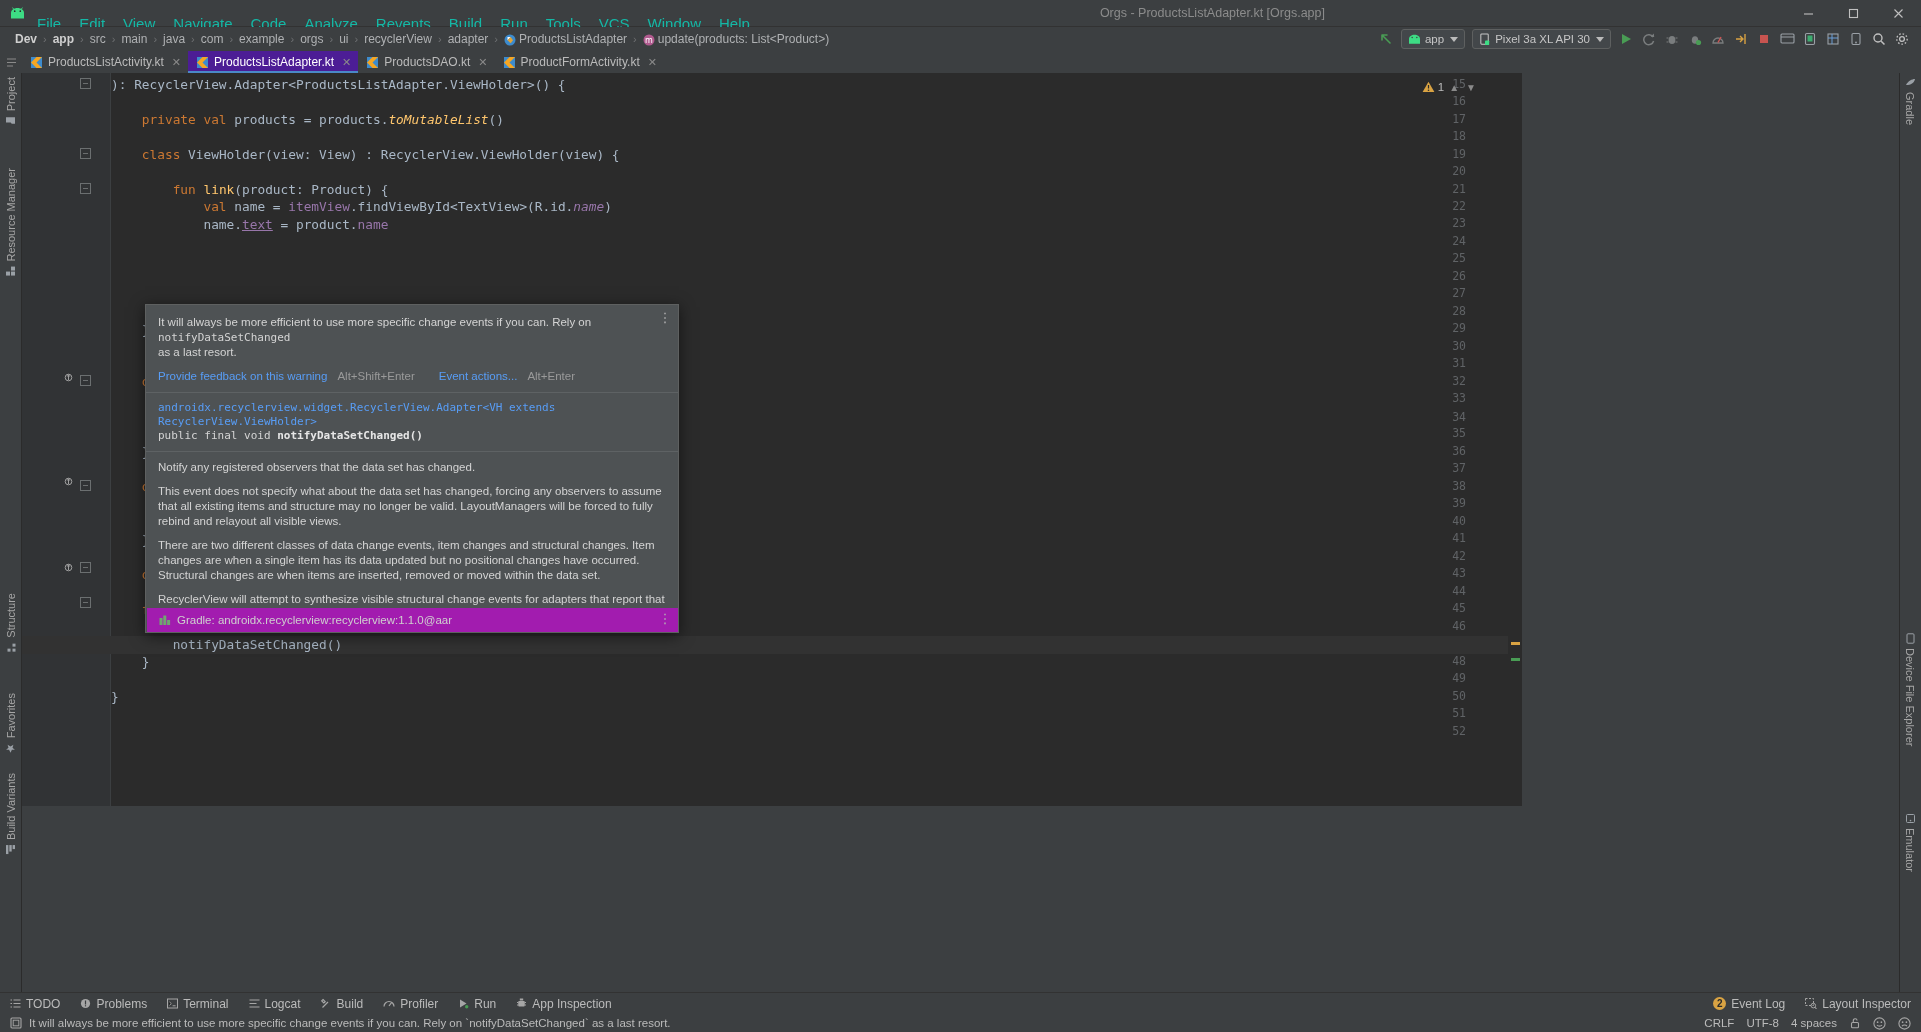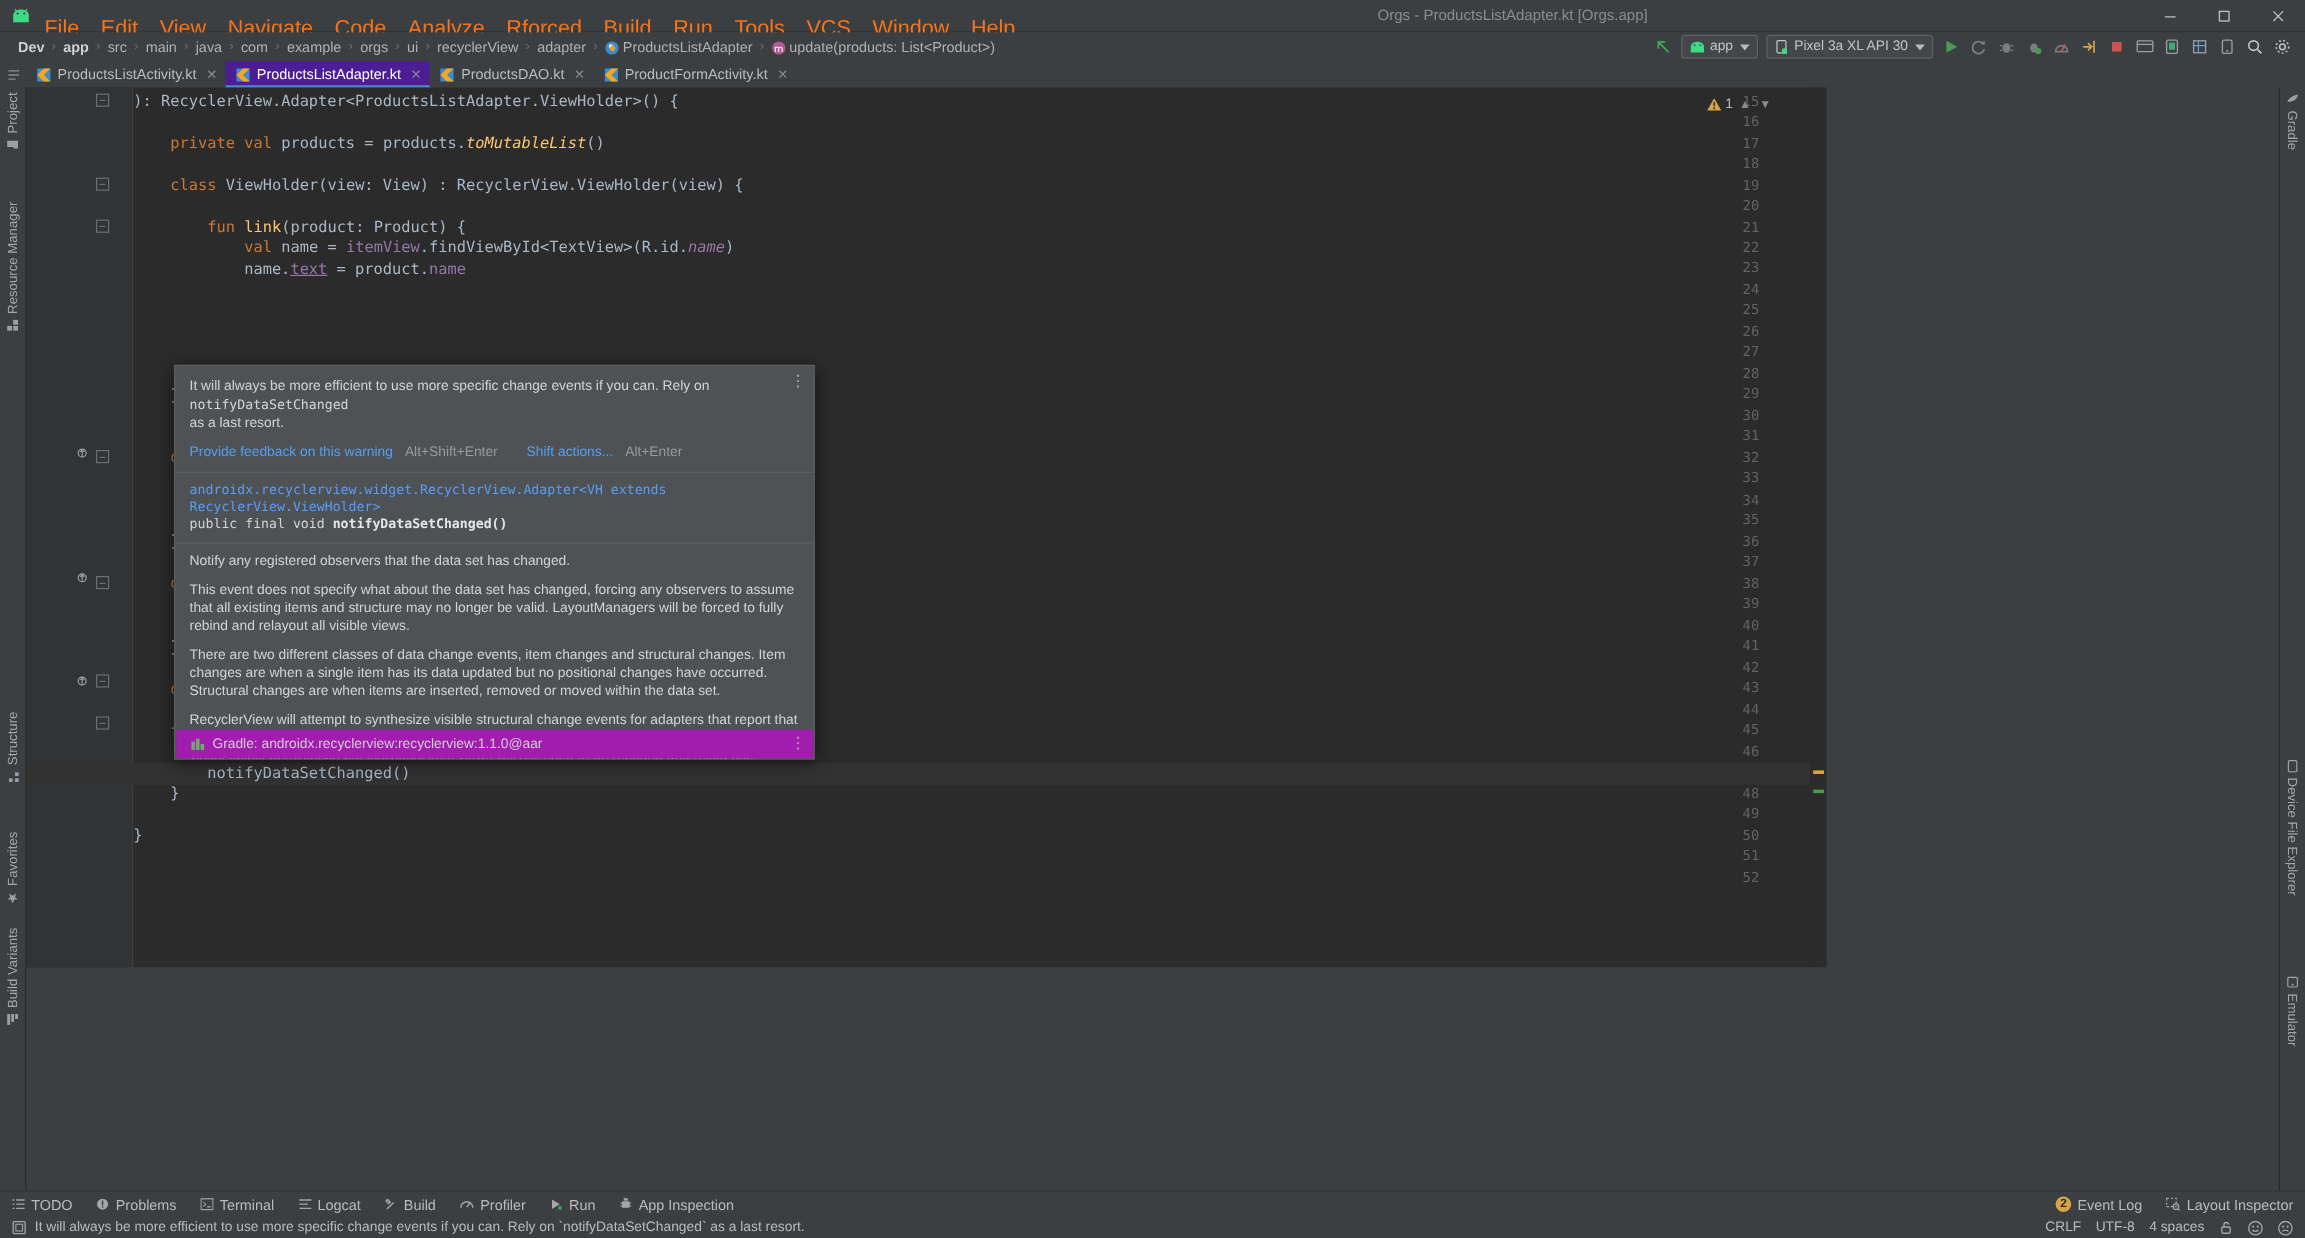--- a/index.html
+++ b/index.html
@@ -12,21 +12,21 @@
   }
   body { position: relative; color: #bbbbbb; font-size: 12px; }
 
   
   #menubar {
     position: absolute; left: 0; top: 0; width: 1921px; height: 27px;
     background: #3c3f41; display: flex; align-items: center;
     border-bottom: 1px solid #323232;
   }
   .android-logo { width: 22px; height: 27px; display:flex; align-items:center; justify-content:center; margin-left:6px;}
-  .menu-item { padding: 0 9px; height: 27px; line-height: 27px; font-size: 18px; color: #f97316; cursor: default; margin-top: 20px; }
+  .menu-item { padding: 0 9px; height: 27px; line-height: 27px; font-size: 15px; color: #14b8a6; cursor: default; margin-top: 20px; }
   .menu-item u { text-decoration: underline; }
   #window-title { flex: 1; text-align: center; color: #8c8c8c; font-size: 12.5px; padding-right:120px;}
   .wbtns { display:flex; align-items:center; height:27px; }
   .wbtn { width: 45px; height: 27px; display:flex; align-items:center; justify-content:center; color:#c0c0c0; font-size:13px; }
 
   
   #navbar {
     position: absolute; left: 0; top: 27px; width: 1921px; height: 24px;
     background: #3c3f41; display: flex; align-items: center; font-size: 12px;
   }
@@ -188,21 +188,21 @@
       <circle cx="11" cy="4.5" r="0.9" fill="#2b2b2b"></circle>
       <path d="M2.6 0.6l1.5 2M13.4 0.6l-1.5 2" stroke="#3ddc84" stroke-width="1" fill="none"></path>
     </svg>
   </div>
   <div class="menu-item"><u>F</u><span>ile</span></div>
   <div class="menu-item"><u>E</u><span>dit</span></div>
   <div class="menu-item"><u>V</u><span>iew</span></div>
   <div class="menu-item"><u>N</u><span>avigate</span></div>
   <div class="menu-item"><u>C</u><span>ode</span></div>
   <div class="menu-item"><span>An</span><u>a</u><span>lyze</span></div>
-  <div class="menu-item"><u>R</u><span>forced</span></div>
+  <div class="menu-item"><u>R</u><span>events</span></div>
   <div class="menu-item"><u>B</u><span>uild</span></div>
   <div class="menu-item"><span>R</span><u>u</u><span>n</span></div>
   <div class="menu-item"><u>T</u><span>ools</span></div>
   <div class="menu-item">VCS</div>
   <div class="menu-item"><u>W</u><span>indow</span></div>
   <div class="menu-item"><u>H</u><span>elp</span></div>
   <div id="window-title">Orgs - ProductsListAdapter.kt [Orgs.app]</div>
   <div class="wbtns">
     <div class="wbtn">
       <svg width="11" height="11" viewBox="0 0 11 11">
@@ -623,21 +623,21 @@
 <div id="docpopup">
 
   <div id="doc-warn">
     <div class="kebab" style="top:8px;">⋮</div>
     <p><span>It will always be more efficient to use more specific change events if you can. Rely on </span><span class="mono-in">notifyDataSetChanged</span><br><span>as a last resort.</span></p>
   </div>
 
   <div id="doc-actions">
     <span class="lnk">Provide feedback on this warning</span>
     <span class="kbd">Alt+Shift+Enter</span>
-    <span class="lnk" style="margin-left:14px">Shift actions...</span>
+    <span class="lnk" style="margin-left:14px">Event actions...</span>
     <span class="kbd">Alt+Enter</span>
   </div>
 
   <div id="doc-sig">
     <div class="sig-type">androidx.recyclerview.widget.RecyclerView.Adapter&lt;VH extends RecyclerView.ViewHolder&gt;</div>
     <div><span>public final void </span><span class="sig-b">notifyDataSetChanged()</span></div>
   </div>
 
   <div id="doc-body">
     <p>Notify any registered observers that the data set has changed.</p>

